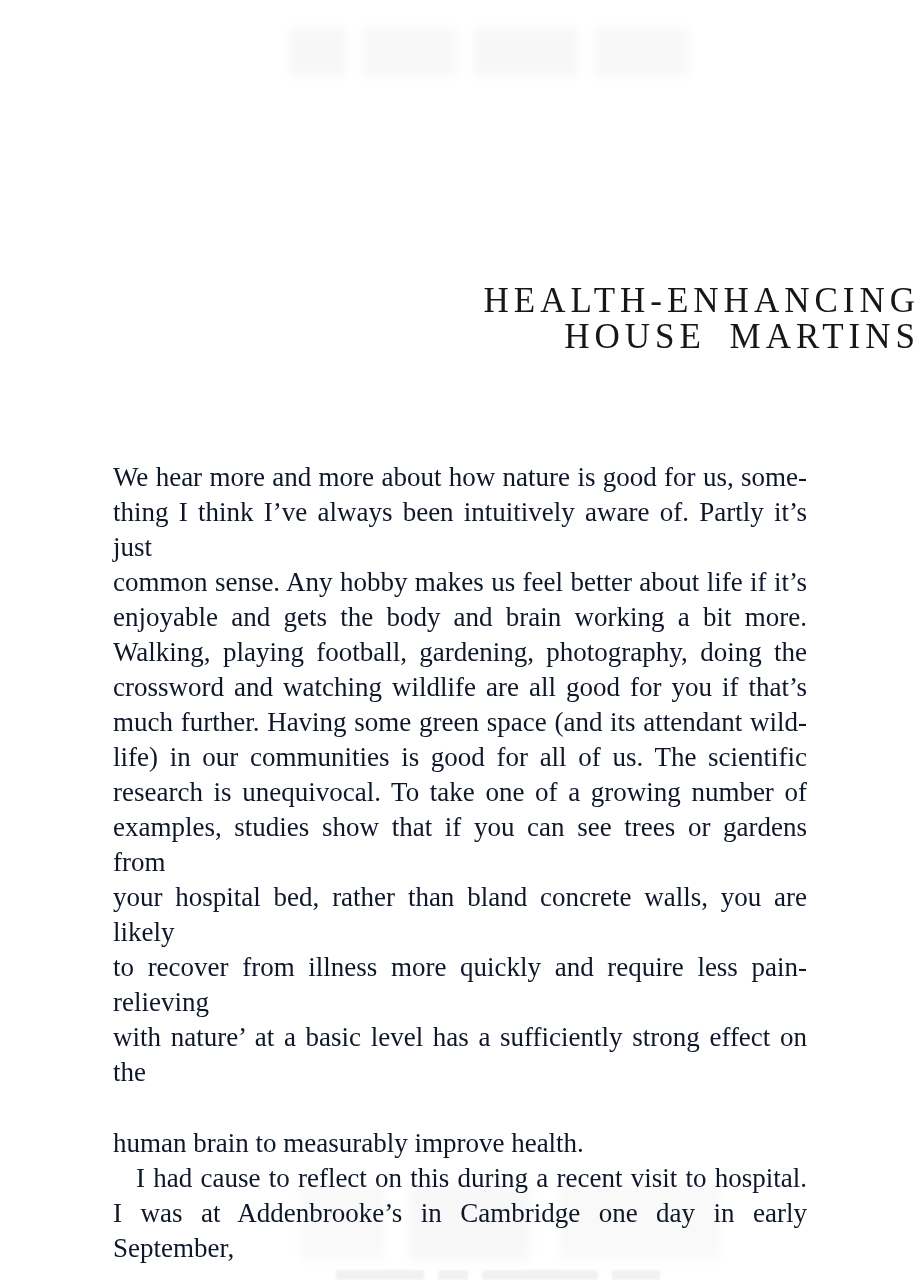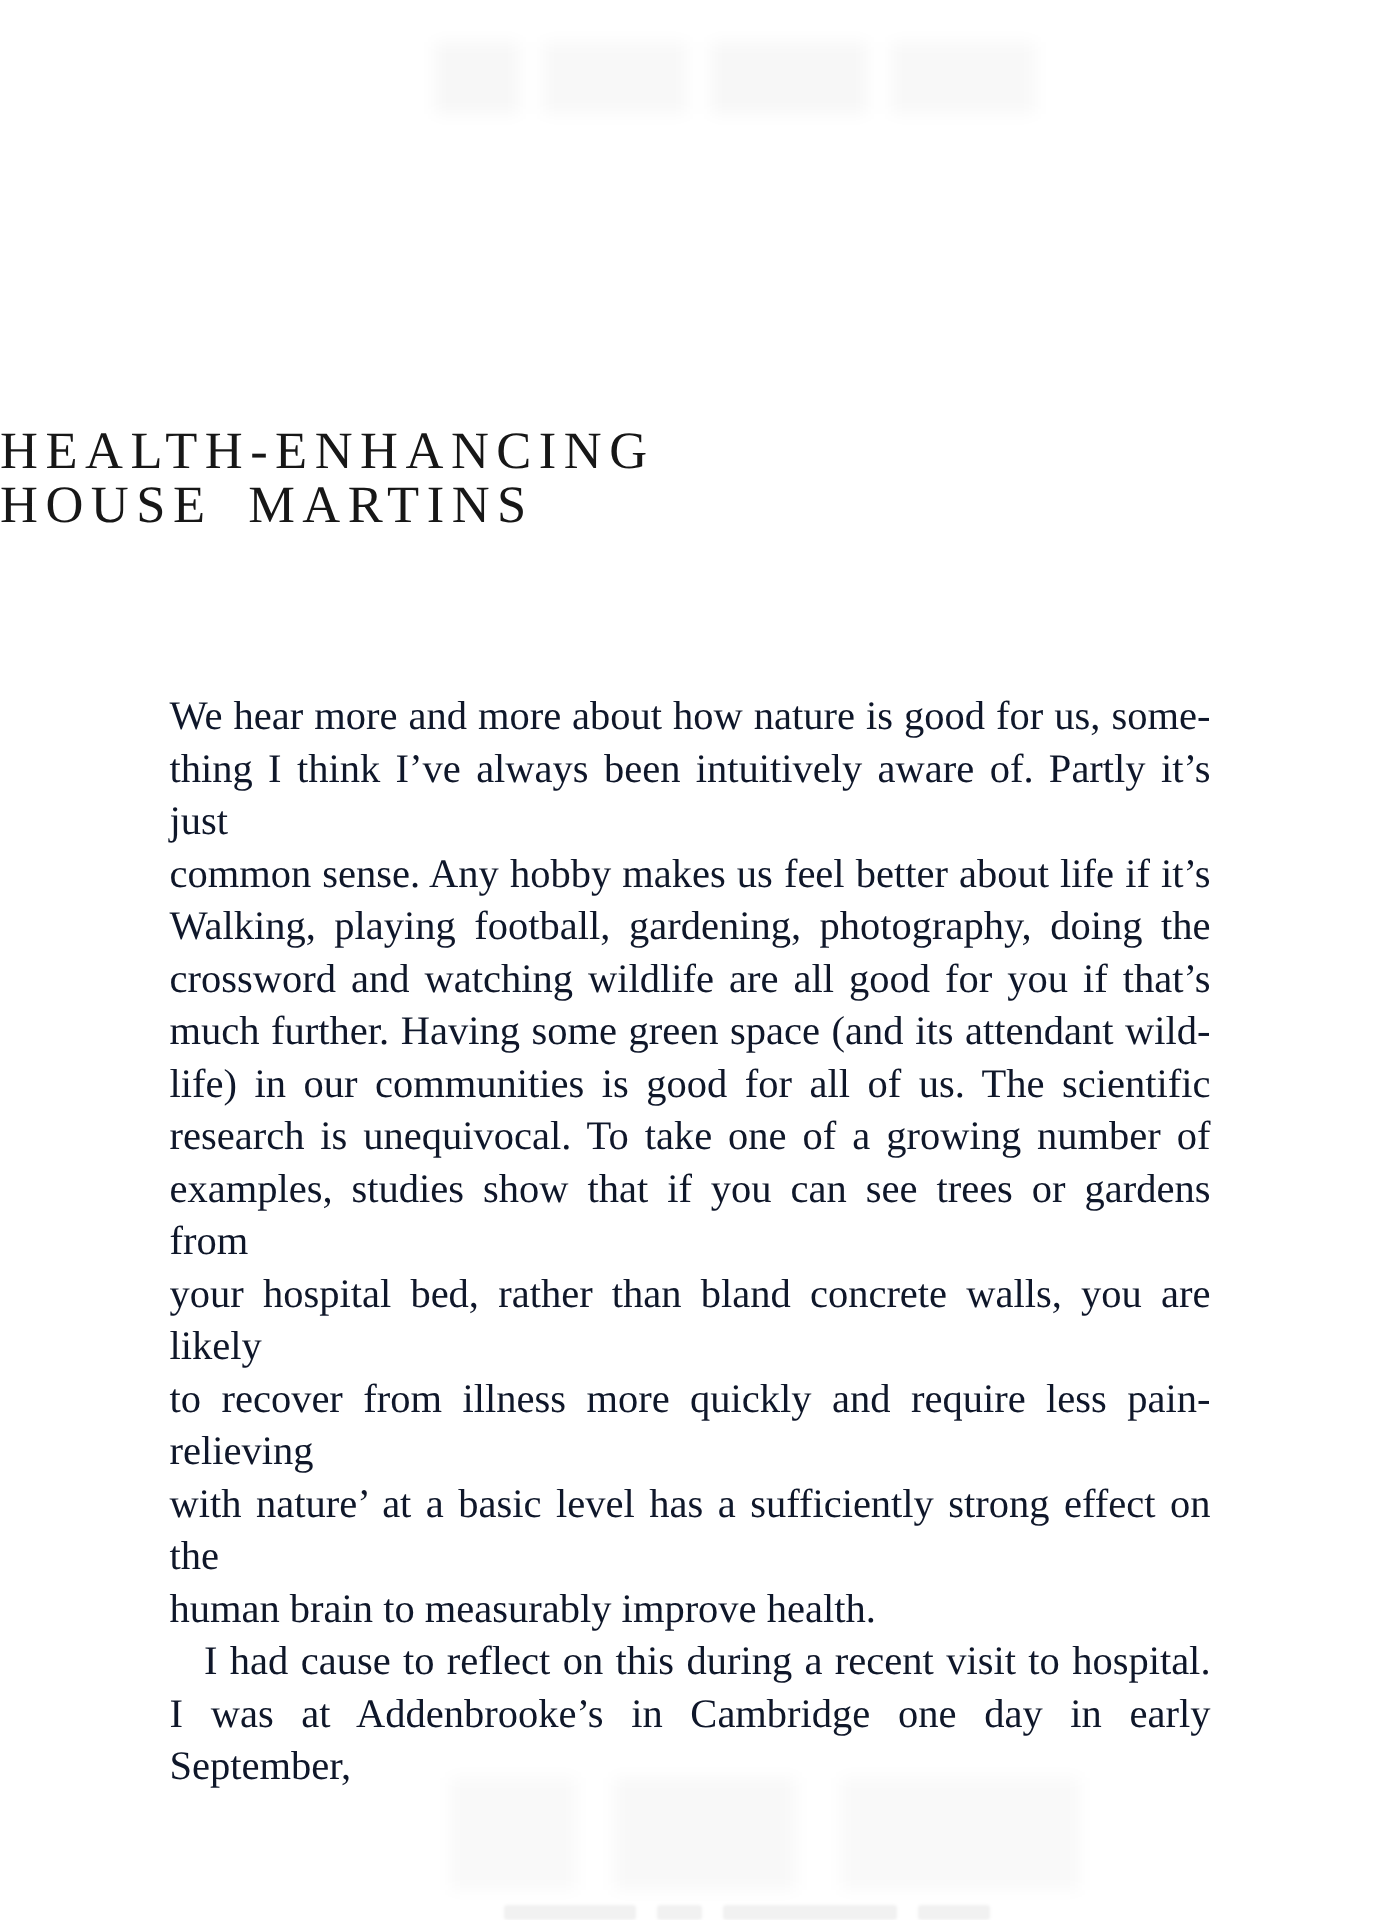--- a/index.html
+++ b/index.html
@@ -42,21 +42,21 @@
         rgba(0,0,0,0.026) 26% 55%, rgba(0,0,0,0) 55% 62%,
         rgba(0,0,0,0.022) 62% 100%);
   }
 
   
   .chapter-title {
     position: absolute;
     left: 0;
     top: 283px;
     width: 920px;
-    text-align: left;
+    text-align: right;
   }
   .title-line {
     font-size: 35px;
     line-height: 36px;
     font-weight: 500;
     letter-spacing: 5px;
     word-spacing: 10px;
     color: #171717;
   }
 
@@ -71,20 +71,21 @@
     font-size: 27px;
     line-height: 35px;
     white-space: normal;
     text-align: justify;
     text-align-last: justify;
     color: #0f172a;
   }
   .line.endline {
     text-align: center;
     text-align-last: left;
+    margin-top: 36px;
   }
   .line.indent {
     text-indent: 23px;
   }
 
   
   .cutoff {
     position: absolute;
     left: 0;
     top: 1268px;
@@ -114,20 +115,21 @@
 
   <header class="chapter-title">
     <div class="title-line">HEALTH-ENHANCING</div>
     <div class="title-line">HOUSE MARTINS</div>
   </header>
 
   <main class="body-text">
     <div class="line">We hear more and more about how nature is good for us, some-</div>
     <div class="line">thing I think I’ve always been intuitively aware of. Partly it’s just</div>
     <div class="line">common sense. Any hobby makes us feel better about life if it’s</div>
+    <div class="line">enjoyable and gets the body and brain working a bit more.</div>
     <div class="line">Walking, playing football, gardening, photography, doing the</div>
     <div class="line">crossword and watching wildlife are all good for you if that’s</div>
     <div class="line">much further. Having some green space (and its attendant wild-</div>
     <div class="line">life) in our communities is good for all of us. The scientific</div>
     <div class="line">research is unequivocal. To take one of a growing number of</div>
     <div class="line">examples, studies show that if you can see trees or gardens from</div>
     <div class="line">your hospital bed, rather than bland concrete walls, you are likely</div>
     <div class="line">to recover from illness more quickly and require less pain-relieving</div>
     <div class="line">with nature’ at a basic level has a sufficiently strong effect on the</div>
     <div class="line endline">human brain to measurably improve health.</div>

